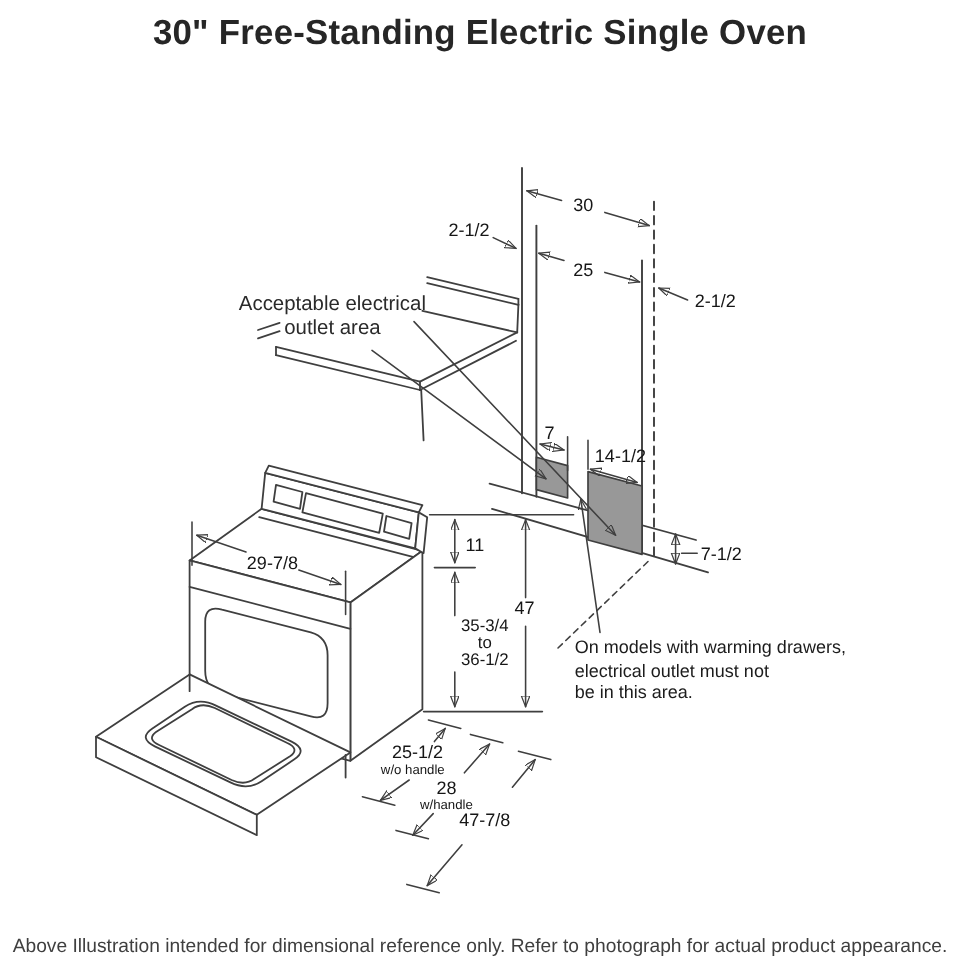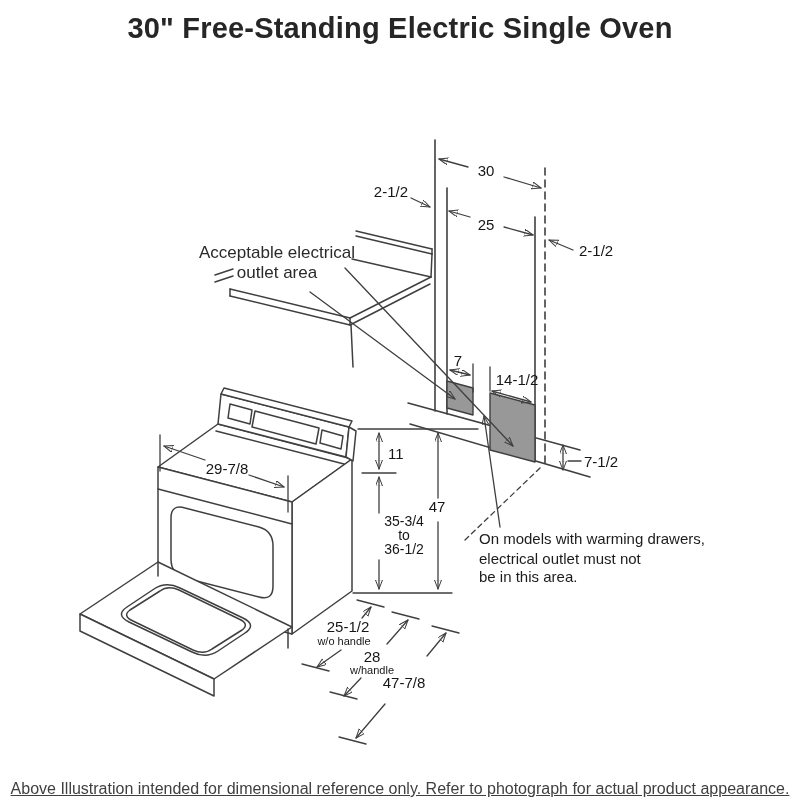--- a/index.html
+++ b/index.html
@@ -4,21 +4,21 @@
 <style>
   html,body{margin:0;padding:0;background:#ffffff;width:800px;height:800px;overflow:hidden;}
   body{position:relative;font-family:"Liberation Sans",sans-serif;}
   .page-title{
     position:absolute;top:12px;left:0;width:800px;text-align:center;
     font-size:29px;font-weight:700;color:#262626;letter-spacing:.2px;margin:0;
   }
   .diagram-svg{position:absolute;top:0;left:0;}
   .caption{
     position:absolute;top:780px;left:0;width:800px;text-align:center;
-    font-size:16px;color:#3f3f3f;margin:0;white-space:nowrap;text-decoration:underline;
+    font-size:16px;color:#3f3f3f;margin:0;white-space:nowrap;
   }
   svg line, svg path, svg polyline{stroke:#3f3f3f;fill:none;stroke-linecap:round;stroke-linejoin:round;}
   svg polygon{stroke:#3f3f3f;stroke-linejoin:round;}
   .w{stroke-width:1.6;}
   .s{stroke-width:1.5;}
   .d{stroke-width:1.3;}
   .fillw{fill:#ffffff;}
   .zone{fill:#989898;stroke-width:1.4;}
   .dash{stroke-dasharray:7 5;}
   .dash2{stroke-dasharray:5 4;}

